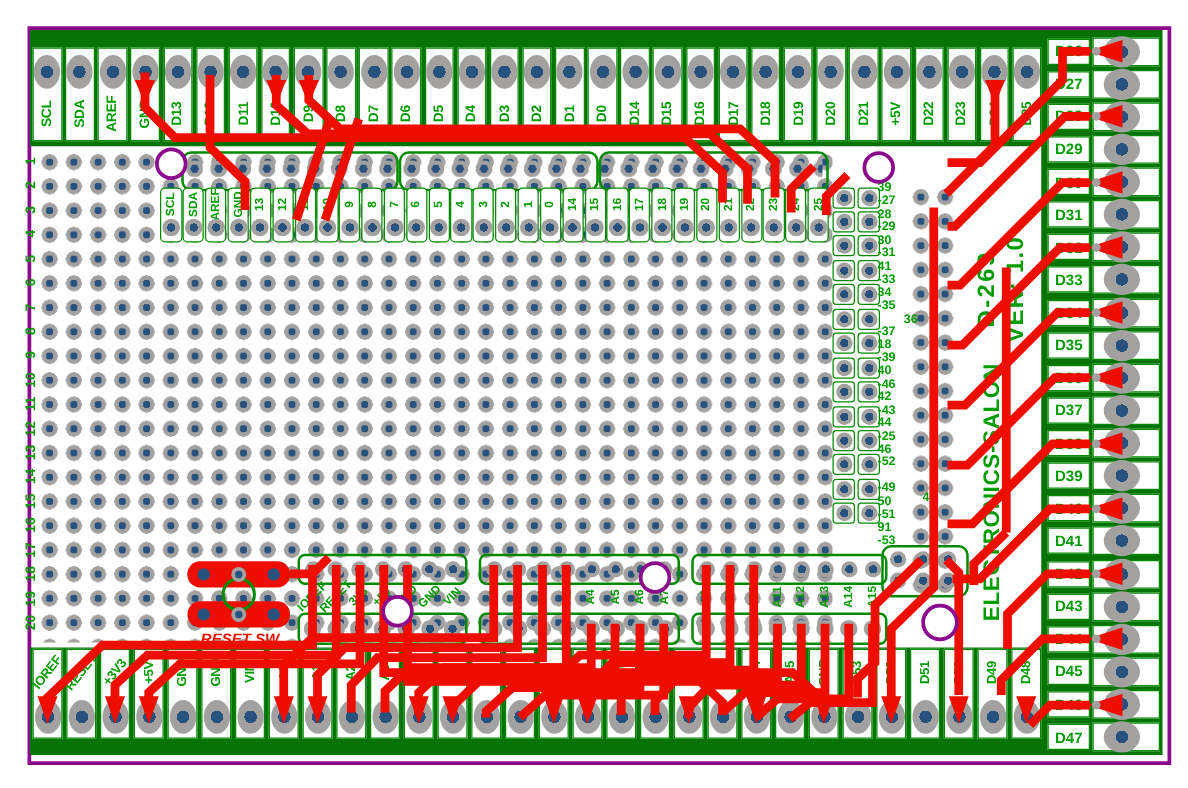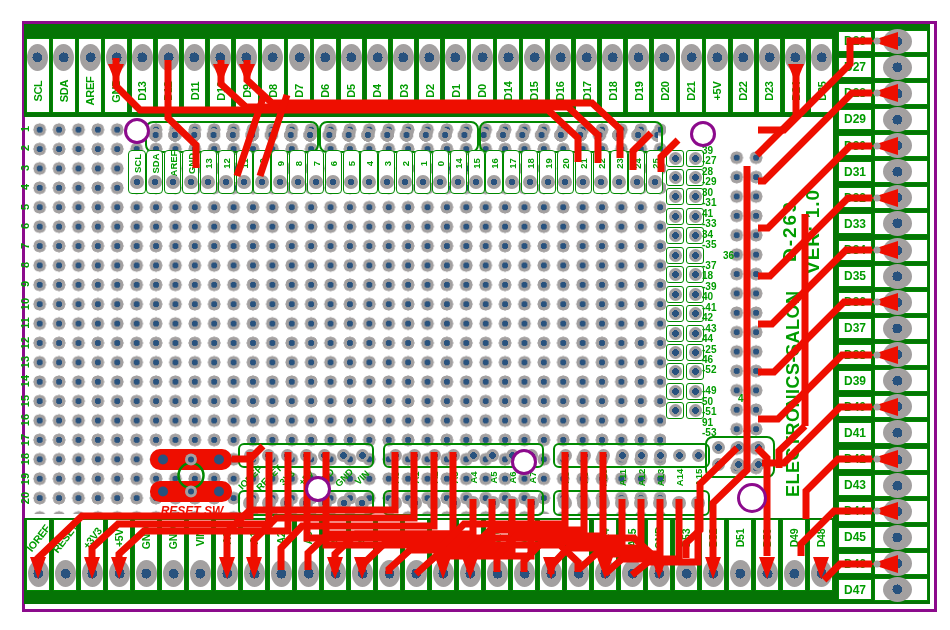--- a/index.html
+++ b/index.html
@@ -500,21 +500,21 @@
     <span class="num" style="left: 702px; top: 198.25px; width: 26px;">-31</span>
     <span class="num" style="left: 702px; top: 208.7px; width: 26px;">41</span>
     <span class="num" style="left: 702px; top: 219.15px; width: 26px;">-33</span>
     <span class="num" style="left: 702px; top: 229.6px; width: 26px;">34</span>
     <span class="num" style="left: 702px; top: 240.05px; width: 26px;">-35</span>
     <span class="num" style="left: 723px; top: 250.5px; width: 26px;">36</span>
     <span class="num" style="left: 702px; top: 260.95px; width: 26px;">-37</span>
     <span class="num" style="left: 702px; top: 271.4px; width: 26px;">18</span>
     <span class="num" style="left: 702px; top: 281.85px; width: 26px;">-39</span>
     <span class="num" style="left: 702px; top: 292.3px; width: 26px;">40</span>
-    <span class="num" style="left: 702px; top: 302.75px; width: 26px;">-41</span>
+    <span class="num" style="left: 702px; top: 302.75px; width: 26px;">-46</span>
     <span class="num" style="left: 702px; top: 313.2px; width: 26px;">42</span>
     <span class="num" style="left: 702px; top: 323.65px; width: 26px;">-43</span>
     <span class="num" style="left: 702px; top: 334.1px; width: 26px;">44</span>
     <span class="num" style="left: 702px; top: 344.55px; width: 26px;">-25</span>
     <span class="num" style="left: 702px; top: 355px; width: 26px;">46</span>
     <span class="num" style="left: 702px; top: 365.45px; width: 26px;">-52</span>
     <span class="num" style="left: 702px; top: 394px; width: 26px; padding-left: 36px;">48</span>
     <span class="num" style="left: 702px; top: 386.35px; width: 26px;">-49</span>
     <span class="num" style="left: 702px; top: 396.8px; width: 26px;">50</span>
     <span class="num" style="left: 702px; top: 407.25px; width: 26px;">-51</span>

